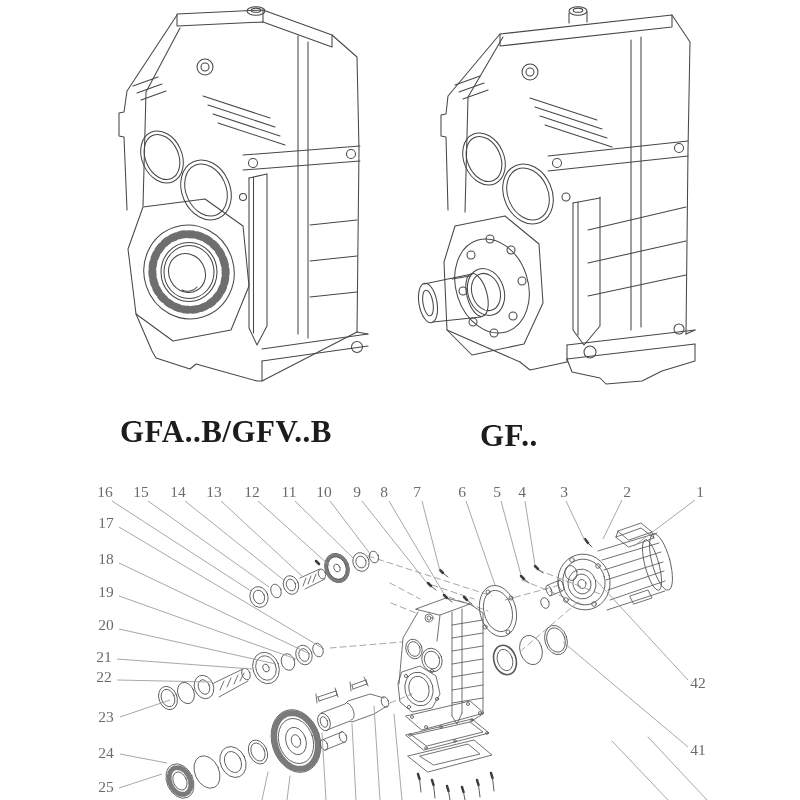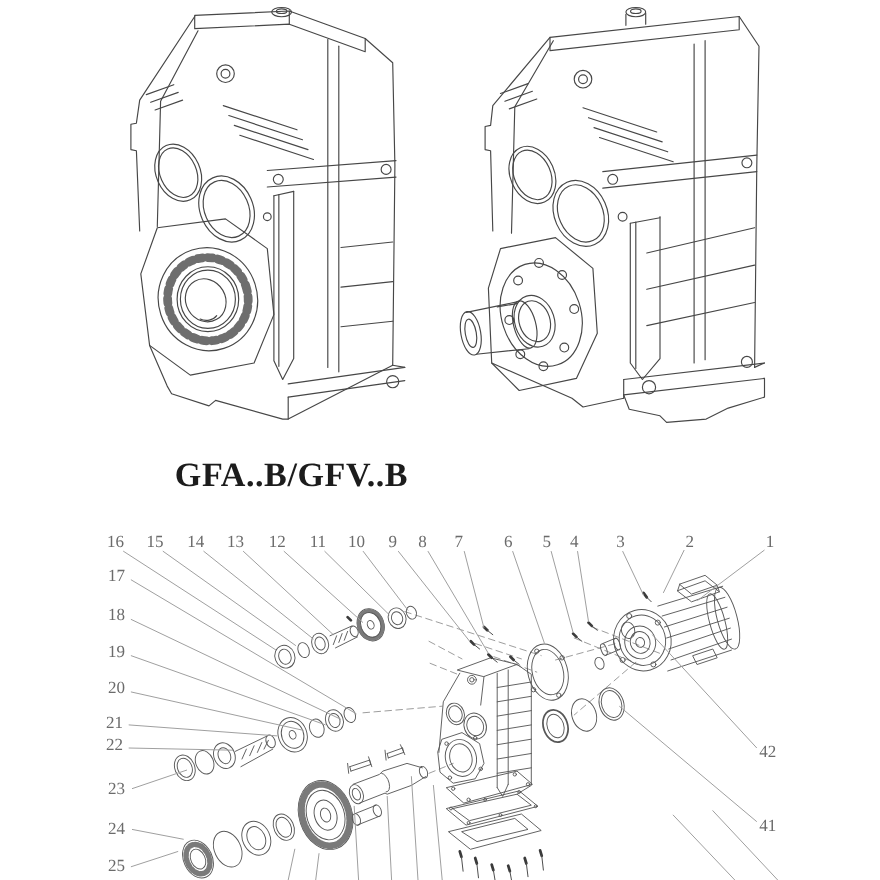--- a/index.html
+++ b/index.html
@@ -16,21 +16,21 @@
   .sd {fill:none;stroke:var(--dash);stroke-width:0.8;stroke-dasharray:6 4;}
   .ld {stroke:var(--leader);stroke-width:0.9;}
   .rollers{fill:none;stroke:#6e6e6e;stroke-width:8;stroke-dasharray:4.5 4.4;}
   .teeth  {fill:none;stroke:#7a7a7a;stroke-width:6;stroke-dasharray:2.2 2;}
   .teeth-s{fill:none;stroke:#7a7a7a;stroke-width:3.5;stroke-dasharray:1.8 1.6;}
   .balls  {fill:none;stroke:#7a7a7a;stroke-width:5;stroke-dasharray:2.5 2.5;}
   .bolt-h {stroke:#3a3a3a;stroke-width:2.5;stroke-linecap:round;}
   .bolt-t {stroke:#4c4c4c;stroke-width:0.9;}
   .callout-num{fill:var(--num);font:15.5px "Liberation Serif",serif;}
   .model-label{position:absolute;font-weight:bold;font-size:31px;letter-spacing:.5px;
-               color:var(--label);text-align:center;white-space:nowrap;}
+               color:var(--label);white-space:nowrap;}
   #label-left{left:120px;top:414px;width:290px;}
   #label-right{left:480px;top:418px;width:140px;}
 </style>
 </head>
 <body>
 
 <div class="page">
 <svg width="800" height="800" viewBox="0 0 800 800">
 
   <g class="s">
@@ -412,13 +412,14 @@
         <text x="106" y="792" text-anchor="middle" class="callout-num">25</text>
         <line x1="688" y1="680" x2="593" y2="577" class="ld"></line>
         <text x="698" y="688" text-anchor="middle" class="callout-num">42</text>
         <line x1="688" y1="747" x2="563" y2="642" class="ld"></line>
         <text x="698" y="755" text-anchor="middle" class="callout-num">41</text>
       </g>
 </svg>
 
 <div class="model-label" id="label-left">GFA..B/GFV..B</div>
 
+<div class="model-label" id="label-right">GF..</div>
 </div>
 
 </body></html>

